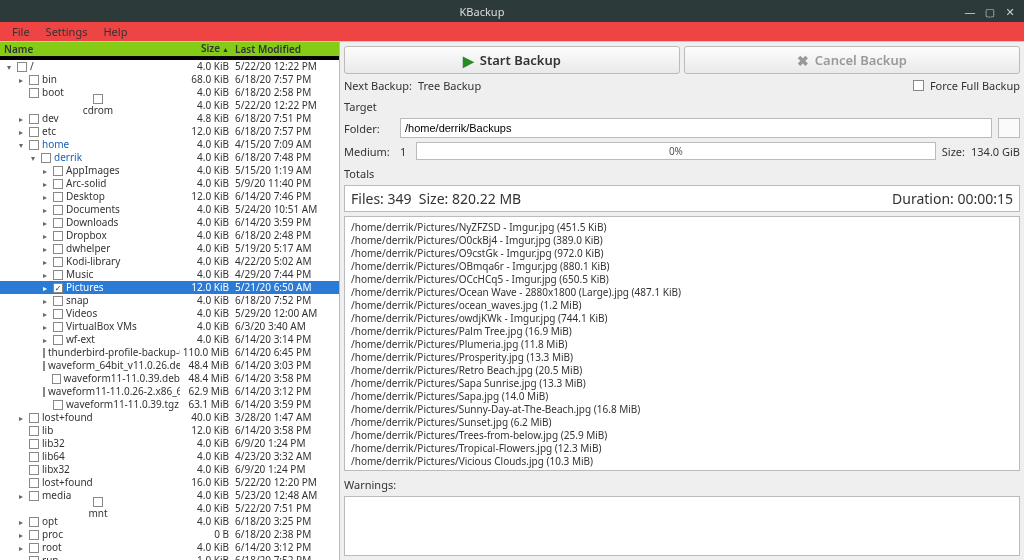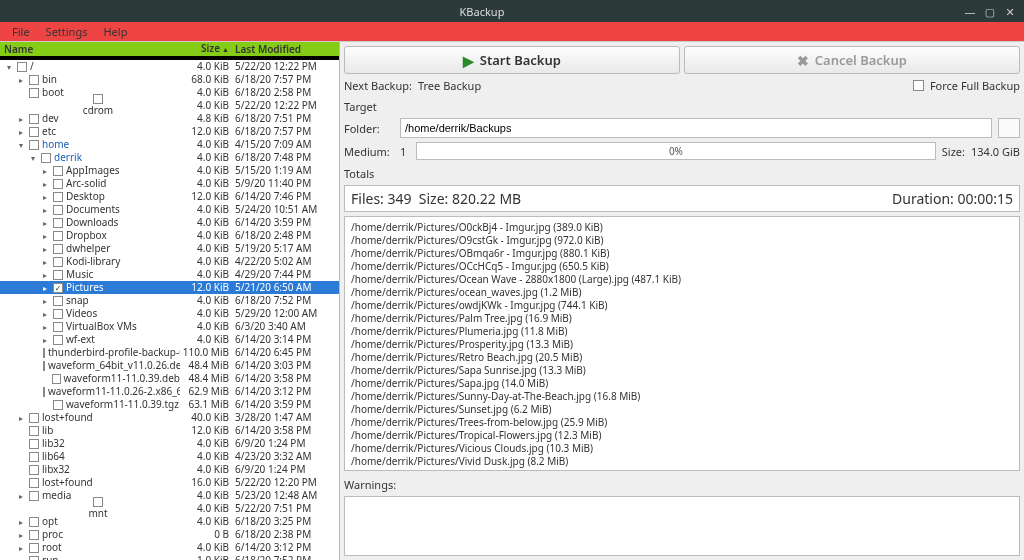--- a/index.html
+++ b/index.html
@@ -463,20 +463,21 @@
       <span>Files:</span>&nbsp;
       <span>349</span>&nbsp;&nbsp;
       <span>Size:</span>&nbsp;
       <span>820.22  MB</span>
       <span class="spacer"></span>
       <span>Duration:</span>&nbsp;
       <span>00:00:15</span>
     </div>
 
     <div class="logbox" id="logbox">
+        <div>/home/derrik/Pictures/NyZFZSD - Imgur.jpg (451.5 KiB)</div>
         <div>/home/derrik/Pictures/O0ckBj4 - Imgur.jpg (389.0 KiB)</div>
         <div>/home/derrik/Pictures/O9cstGk - Imgur.jpg (972.0 KiB)</div>
         <div>/home/derrik/Pictures/OBmqa6r - Imgur.jpg (880.1 KiB)</div>
         <div>/home/derrik/Pictures/OCcHCq5 - Imgur.jpg (650.5 KiB)</div>
         <div>/home/derrik/Pictures/Ocean Wave - 2880x1800 (Large).jpg (487.1 KiB)</div>
         <div>/home/derrik/Pictures/ocean_waves.jpg (1.2 MiB)</div>
         <div>/home/derrik/Pictures/owdjKWk - Imgur.jpg (744.1 KiB)</div>
         <div>/home/derrik/Pictures/Palm Tree.jpg (16.9 MiB)</div>
         <div>/home/derrik/Pictures/Plumeria.jpg (11.8 MiB)</div>
         <div>/home/derrik/Pictures/Prosperity.jpg (13.3 MiB)</div>

